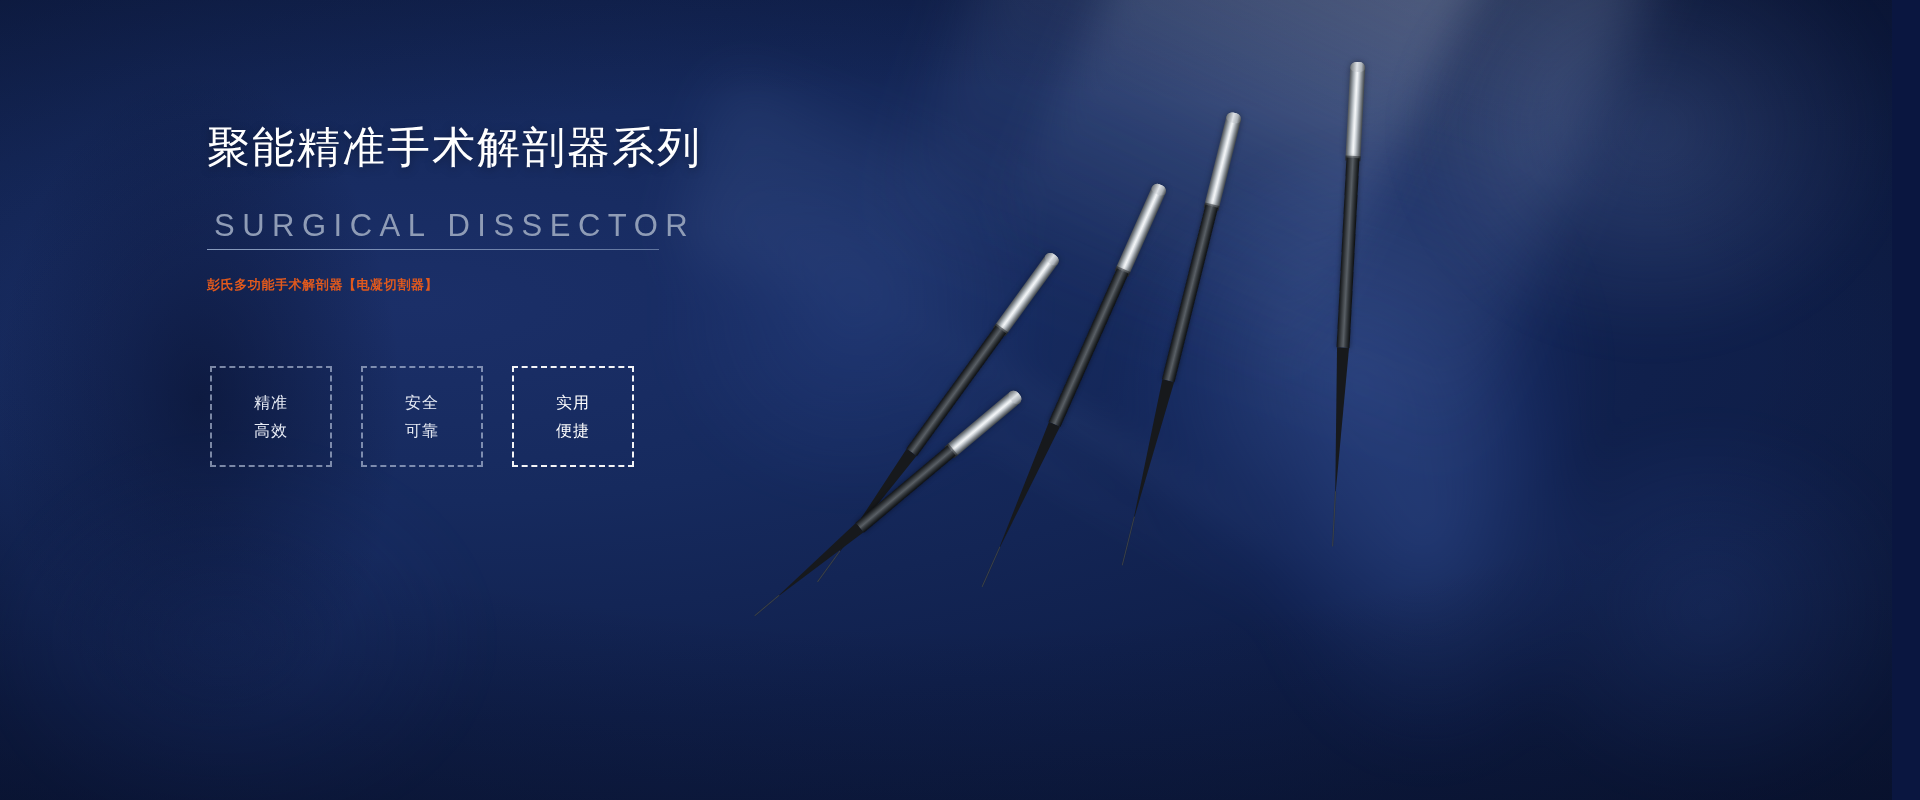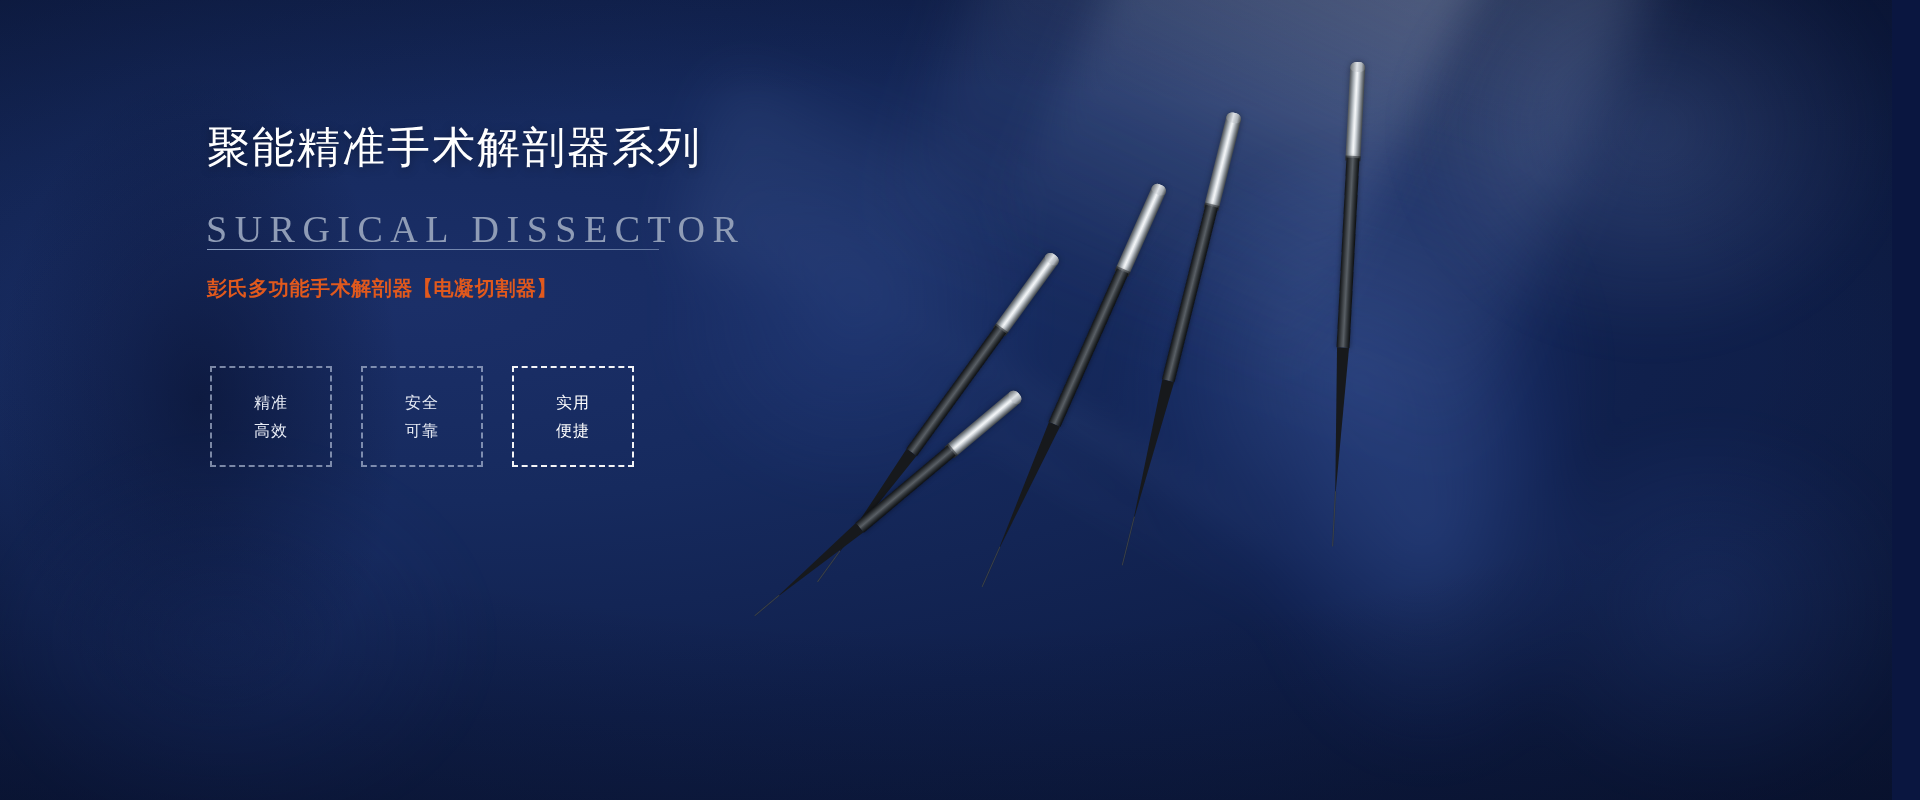--- a/index.html
+++ b/index.html
@@ -4,21 +4,21 @@
 <title>Surgical Dissector Banner</title>
 <style>
   html,body{margin:0;padding:0;background:#0a1640;}
   *{box-sizing:border-box;}
 
   .banner{
     position:relative;
     width:1892px;
     height:800px;
     overflow:hidden;
-    font-family:Liberation Serif, serif;
+    font-family:Liberation Sans, sans-serif;
     background:#11204f;
   }
 
   
   .bg-base{
     position:absolute; inset:0;
     background:
       radial-gradient(120% 95% at 22% 38%, #1b2f68 0%, #162a5e 26%, #10204c 55%, #0b1738 100%);
   }
   .bg-vignette{
@@ -83,37 +83,37 @@
     position:absolute; left:207px; top:126px;
     color:#ffffff;
     font-size:43px;
     font-weight:400;
     letter-spacing:2px;
     line-height:1;
     white-space:nowrap;
     text-shadow:0 2px 10px rgba(0,0,0,.35);
   }
   .title-en{
-    position:absolute; left:206px; top:210px;
+    position:absolute; left:214px; top:210px;
     color:#8f9cb6;
-    font-size:38px;
+    font-size:31px;
     font-weight:300;
     letter-spacing:7.5px;
     line-height:1;
     white-space:nowrap;
   }
   .divider{
     position:absolute; left:207px; top:249px;
     width:452px; height:1px;
     background:linear-gradient(90deg, rgba(156,176,208,.85), rgba(156,176,208,.55));
   }
   .product-name{
     position:absolute; left:207px; top:278px;
     color:#e1591d;
-    font-size:20px;
+    font-size:13px;
     font-weight:700;
     letter-spacing:.6px;
     line-height:1;
     white-space:nowrap;
   }
 
   
   .features{
     position:absolute; left:210px; top:366px;
     display:flex;

